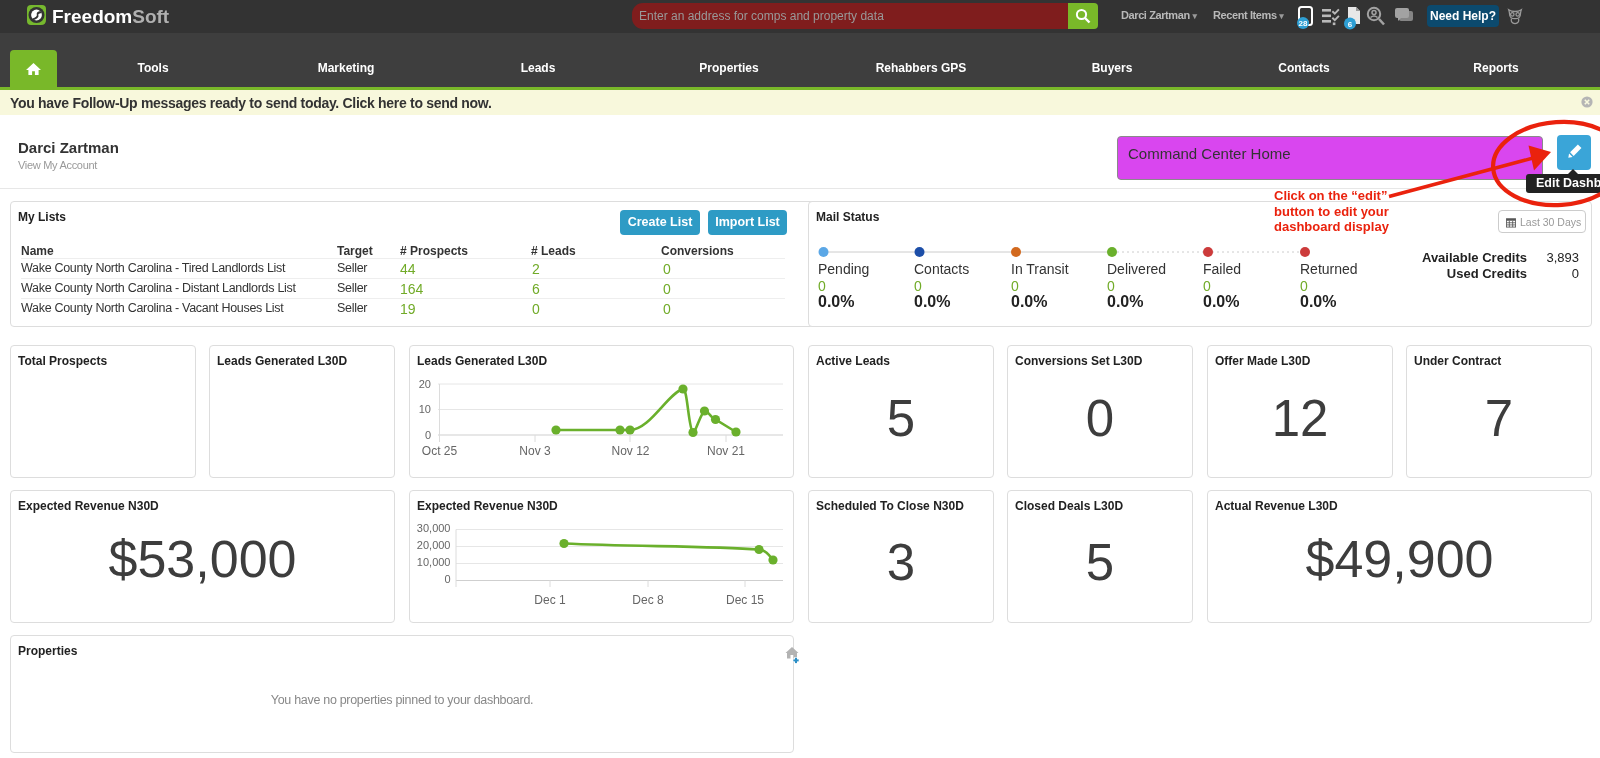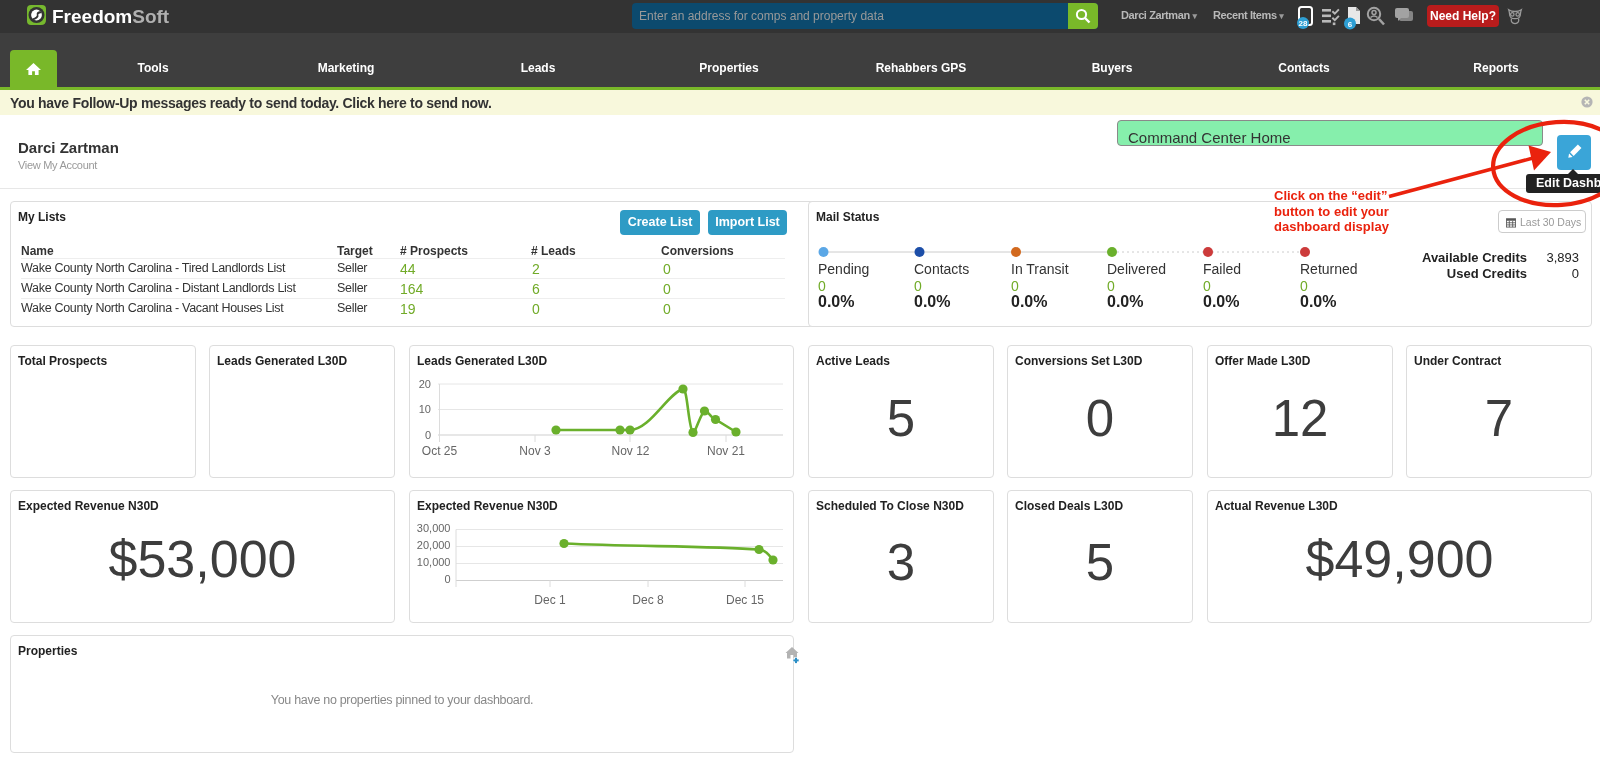--- a/index.html
+++ b/index.html
@@ -13,29 +13,29 @@
 #notify { position:absolute; left:0; top:90px; width:1600px; height:25px; background:#f8f8dc; }
 #notify .msg { position:absolute; left:10px; top:5px; font-size:14px; letter-spacing:-0.3px; font-weight:bold; color:#333; }
 #notify .close { position:absolute; left:1581px; top:6px; width:12px; height:12px; color:#999; font-size:12px; line-height:12px; }
 .navitem { position:absolute; top:61px; transform:translateX(-50%); color:#fff; font-weight:bold; font-size:12px; }
 #hometab { position:absolute; left:10px; top:50px; width:47px; height:37px; background:#79b829; border-radius:4px 4px 0 0; }
 
 #logo { position:absolute; left:27px; top:5px; width:19px; height:20px; }
 #logotext { position:absolute; left:52px; top:6px; font-size:19px; font-weight:bold; color:#fff; letter-spacing:0; }
 #logotext span { color:#b0b0b0; font-weight:bold; }
 
-#search { position:absolute; left:632px; top:3px; width:466px; height:26px; background:#0c4a6e; border-radius:4px; }
+#search { position:absolute; left:632px; top:3px; width:466px; height:26px; background:#7f1d1d; border-radius:11px; }
 #search .ph { position:absolute; left:7px; top:6px; font-size:12px; color:#999; }
 #search .btn { position:absolute; right:0; top:0; width:30px; height:26px; background:#79b829; border-radius:0 4px 4px 0; }
 .topright { position:absolute; top:9px; color:#b9b9b9; font-weight:bold; font-size:11px; letter-spacing:-0.4px; }
-#needhelp { position:absolute; left:1427px; top:5px; width:72px; height:22px; background:#b91c1c; border-radius:4px; color:#fff; font-weight:bold; font-size:12px; text-align:center; line-height:22px; }
+#needhelp { position:absolute; left:1427px; top:5px; width:72px; height:22px; background:#0c4a6e; border-radius:4px; color:#fff; font-weight:bold; font-size:12px; text-align:center; line-height:22px; }
 
 #uname { position:absolute; left:18px; top:139px; font-size:15px; font-weight:bold; color:#333; }
 #uacct { position:absolute; left:18px; top:159px; font-size:11px; letter-spacing:-0.3px; color:#999; }
-#selbox { position:absolute; left:1117px; top:120px; width:426px; height:26px; border:1px solid #8a8a8a; border-radius:4px; background:#86efac; }
+#selbox { position:absolute; left:1117px; top:136px; width:426px; height:44px; border:1px solid #8a8a8a; border-radius:4px; background:#d946ef; }
 #selbox .t { position:absolute; left:10px; top:8px; font-size:15px; color:#333; }
 #editbtn { position:absolute; left:1557px; top:135px; width:34px; height:35px; background:#3aa5d8; border-radius:4px; }
 #tooltip { position:absolute; left:1526px; top:174px; width:96px; height:19px; background:#222; border-radius:3px; color:#fff; font-size:12.5px; font-weight:bold; line-height:19px; text-align:left; padding-left:10px; white-space:nowrap; }
 #ttarrow { position:absolute; left:1568px; top:169px; width:0; height:0; border-left:5px solid transparent; border-right:5px solid transparent; border-bottom:5px solid #222; }
 
 .panel { position:absolute; background:#fff; border:1px solid #ddd; border-radius:4px; }
 .ptitle { position:absolute; left:7px; top:8px; font-size:12px; font-weight:bold; color:#222; }
 .bignum { position:absolute; left:0; width:100%; text-align:center; color:#3d3d3d; font-size:51px; }
 
 .th { position:absolute; font-size:12px; font-weight:bold; color:#333; }

